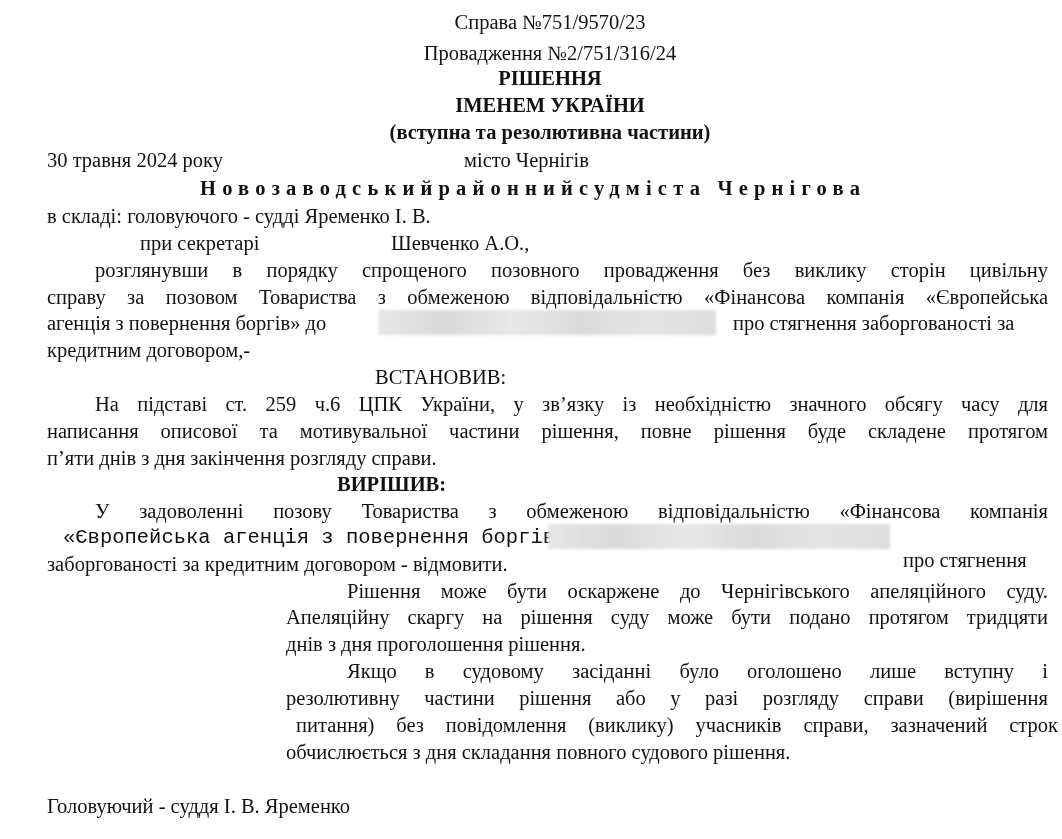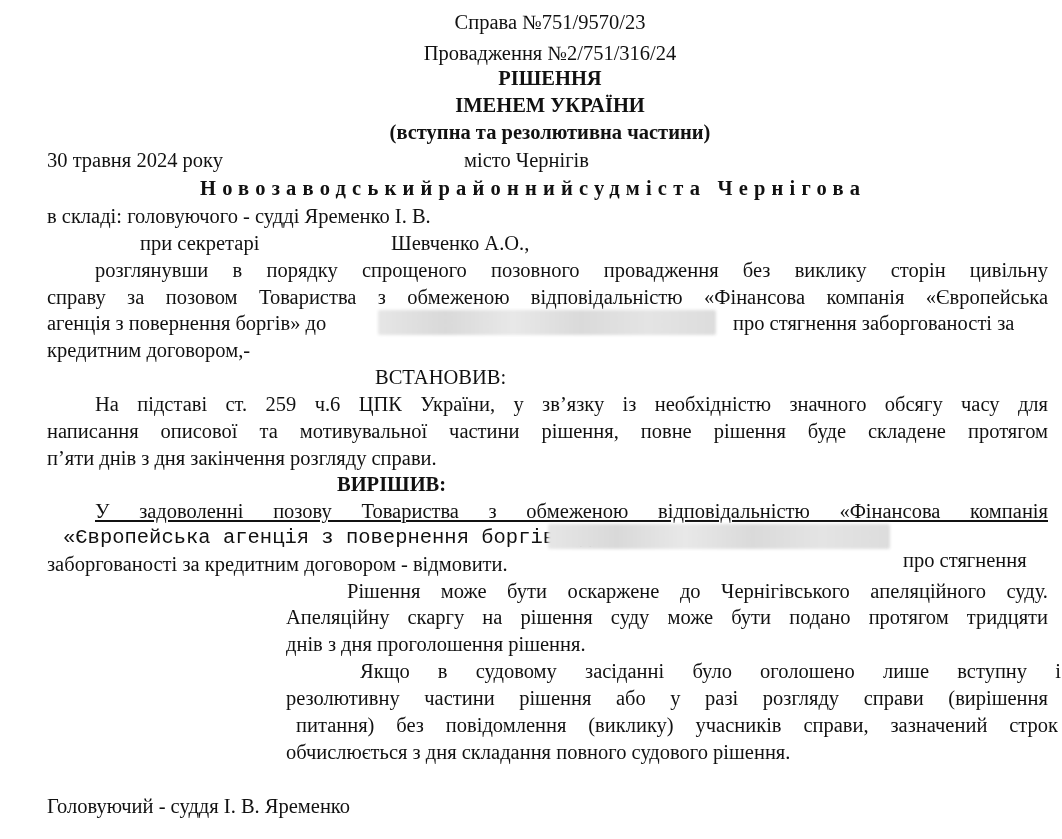--- a/index.html
+++ b/index.html
@@ -47,28 +47,28 @@
   <div class="redact" style="position:absolute; top:310px; left:378px; width:338px; height:25px;"></div>
   <div class="line" style="top:311px; left:733px;">про стягнення заборгованості за</div>
   <div class="line" style="top:338px; left:47px;">кредитним договором,-</div>
 
   <div class="line" style="top:365px; left:375px;">ВСТАНОВИВ:</div>
   <div class="line just" style="top:392px; left:95px; width:953px;">На підставі  ст. 259 ч.6 ЦПК України, у зв’язку  із необхідністю значного обсягу часу для</div>
   <div class="line just" style="top:419px; left:47px; width:1001px;">написання описової та мотивувальної частини рішення, повне рішення буде складене протягом</div>
   <div class="line" style="top:446px; left:47px;">п’яти днів з дня закінчення розгляду справи.</div>
 
   <div class="line bold" style="top:472px; left:337px;">ВИРІШИВ:</div>
-  <div class="line just" style="top:499px; left:95px; width:953px;text-decoration:underline;">У задоволенні позову Товариства з обмеженою відповідальністю «Фінансова компанія</div>
+  <div class="line just" style="top:499px; left:95px; width:953px;">У задоволенні позову Товариства з обмеженою відповідальністю «Фінансова компанія</div>
   <div class="line" style="top:526px; left:63px;font-family:Liberation Mono, monospace;">«Європейська агенція з повернення боргів» до</div>
   <div class="redact" style="position:absolute; top:524px; left:548px; width:342px; height:25px;"></div>
   <div class="line" style="top:548px; left:903px;">про стягнення</div>
   <div class="line" style="top:552px; left:47px;">заборгованості за кредитним договором  - відмовити.</div>
 
   <div class="line just" style="top:579px; left:347px; width:701px;">Рішення може бути оскаржене до Чернігівського апеляційного суду.</div>
   <div class="line just" style="top:605px; left:286px; width:762px;">Апеляційну скаргу на рішення суду може бути подано протягом тридцяти</div>
   <div class="line" style="top:632px; left:286px;">днів з дня проголошення рішення.</div>
-  <div class="line just" style="top:659px; left:347px; width:701px;margin-left:13px;">Якщо в судовому засіданні було оголошено лише вступну і</div>
+  <div class="line just" style="top:659px; left:347px; width:701px;">Якщо в судовому засіданні було оголошено лише вступну і</div>
   <div class="line just" style="top:686px; left:286px; width:762px;">резолютивну частини рішення або у разі розгляду справи (вирішення</div>
   <div class="line just" style="top:713px; left:296px; width:762px;">питання) без повідомлення (виклику) учасників справи, зазначений строк</div>
   <div class="line" style="top:740px; left:286px;">обчислюється з дня складання повного судового рішення.</div>
 
   <div class="line" style="top:794px; left:47px;">Головуючий - суддя І. В. Яременко</div>
 </div>
 
 </body></html>

